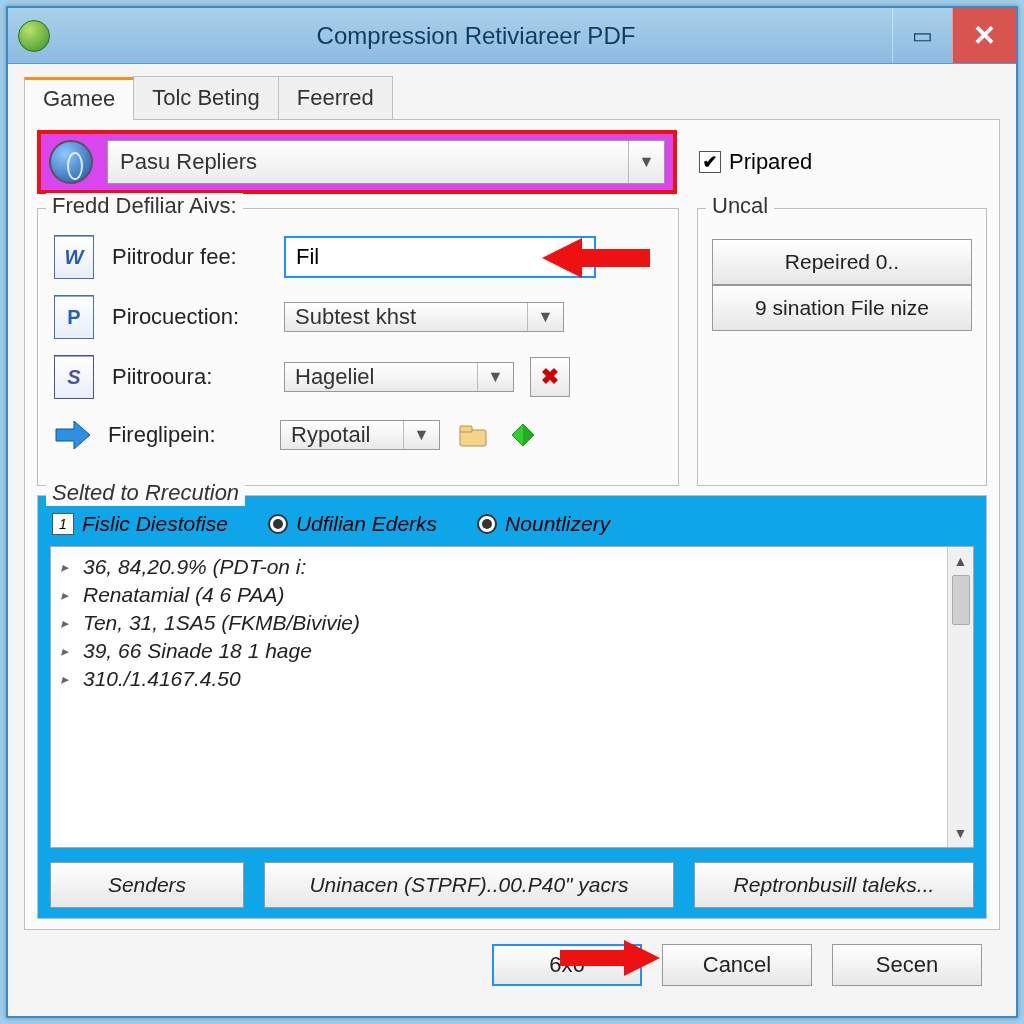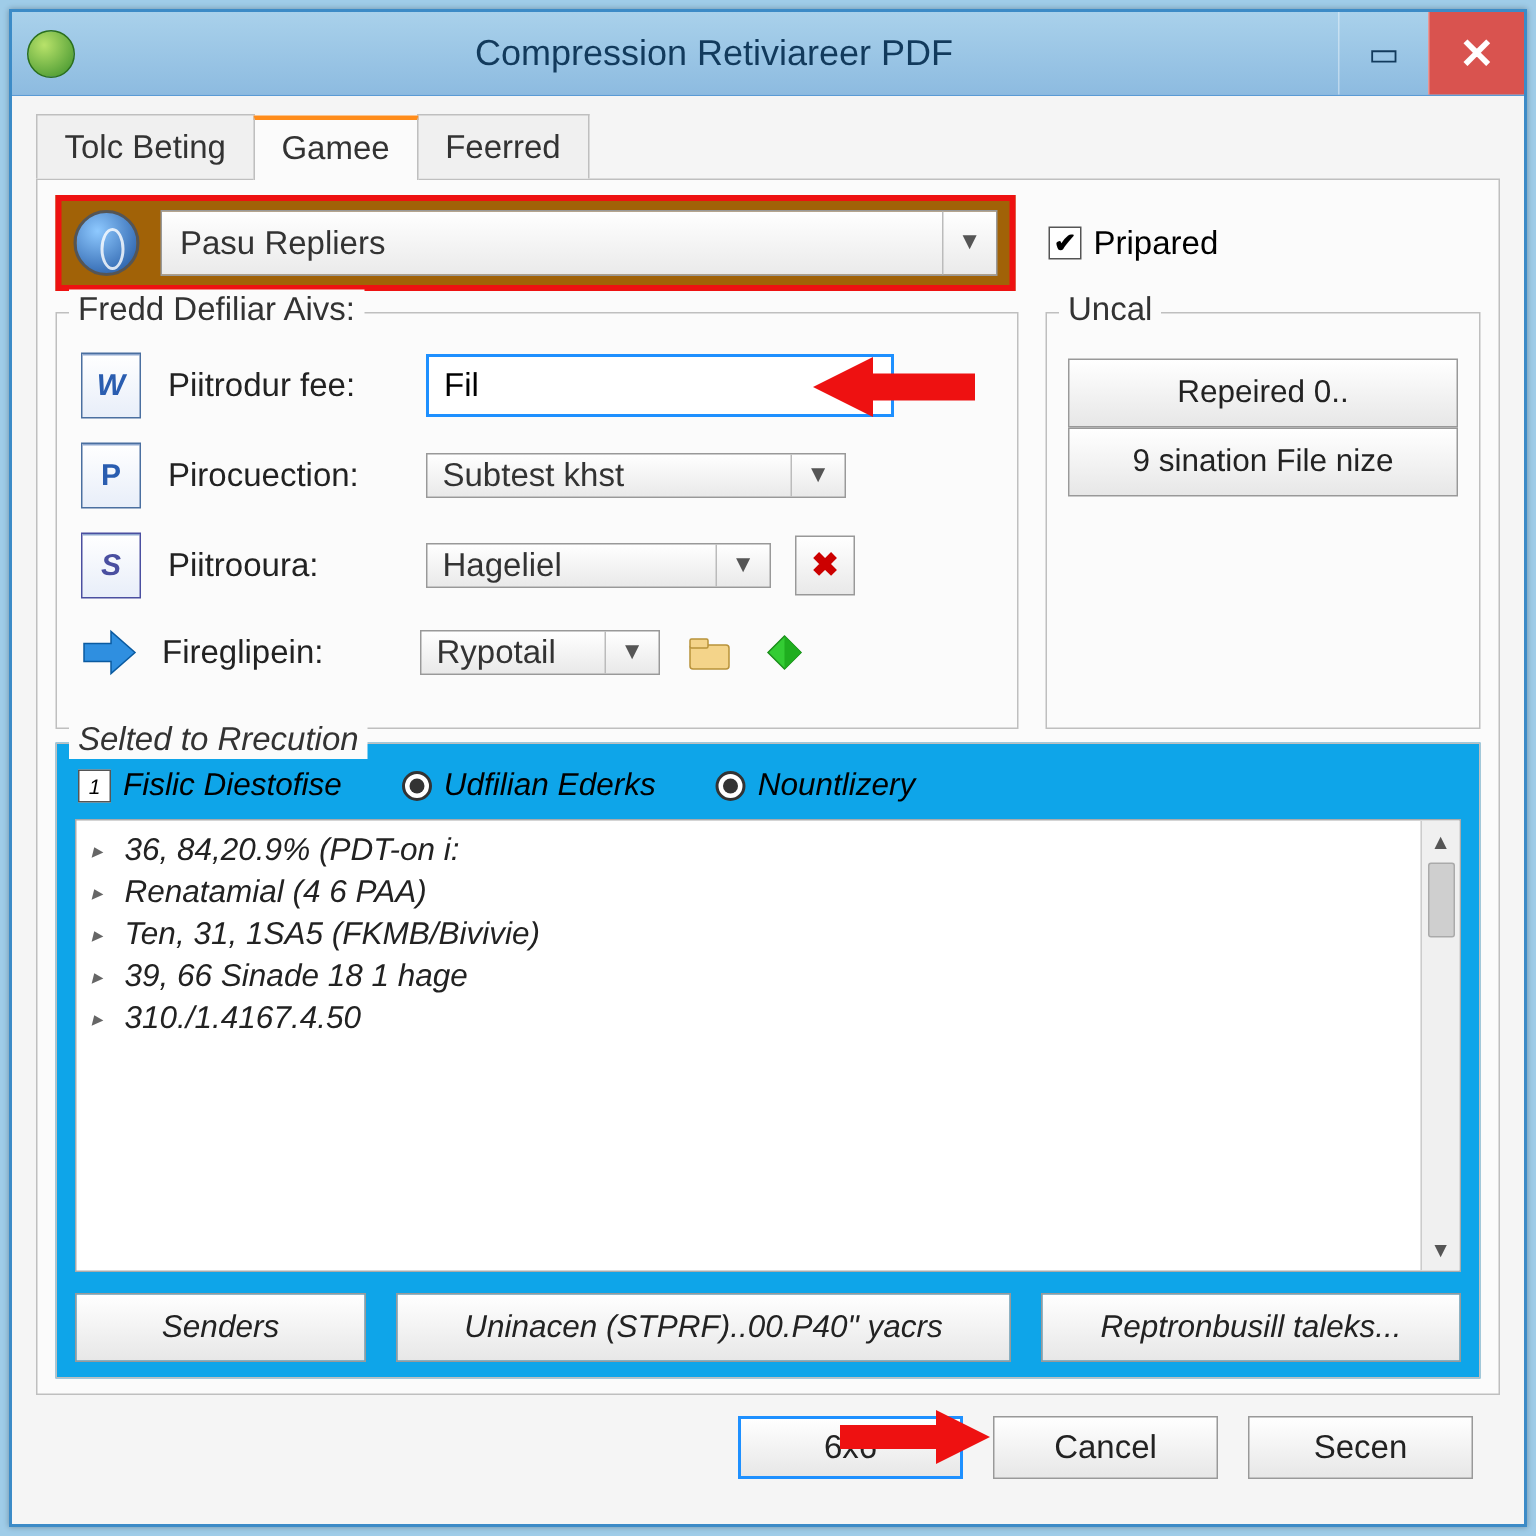--- a/index.html
+++ b/index.html
@@ -107,21 +107,21 @@
     gap: 22px;
     margin-bottom: 14px;
   }
   .highlight-box {
     border: 4px solid #e11;
     padding: 6px 8px;
     display: flex;
     align-items: center;
     gap: 14px;
     flex: 0 0 640px;
-    background: #a16207;
+    background: #d946ef;
   }
   .globe-icon {
     width: 44px; height: 44px;
     border-radius: 50%;
     background: radial-gradient(circle at 35% 30%, #8ec9ff, #1a4f9c);
     border: 2px solid #555;
     position: relative;
   }
   .globe-icon::after{
     content:"";
@@ -287,22 +287,22 @@
     <div class="title">Compression Retiviareer PDF</div>
     <div class="controls">
       <div class="control">▭</div>
       <div class="control close">✕</div>
     </div>
   </div>
 
   <div class="client">
 
     <div class="tabstrip">
+      <div class="tab active">Gamee</div>
       <div class="tab">Tolc Beting</div>
-      <div class="tab active">Gamee</div>
       <div class="tab">Feerred</div>
     </div>
 
     <div class="tab-body">
 
       <div class="top-row">
         <div class="highlight-box">
           <div class="globe-icon"></div>
           <div class="combo">
             <span>Pasu Repliers</span>

